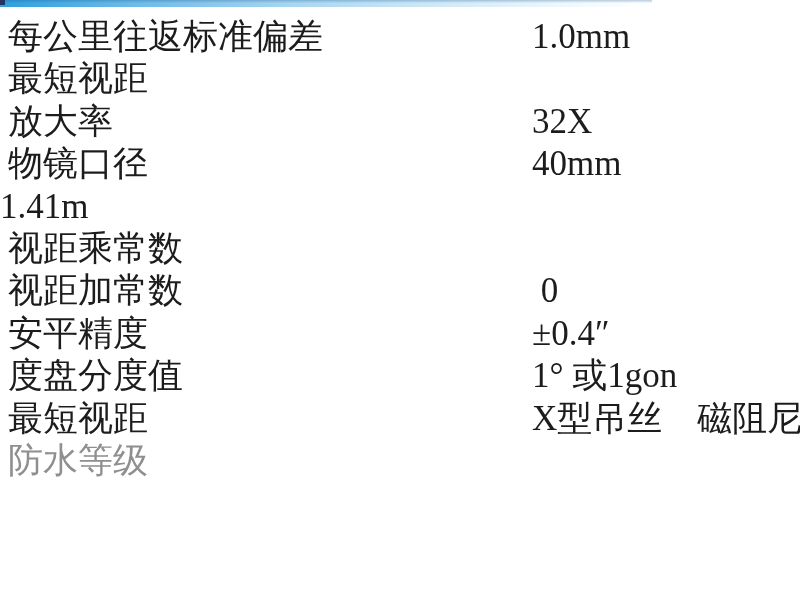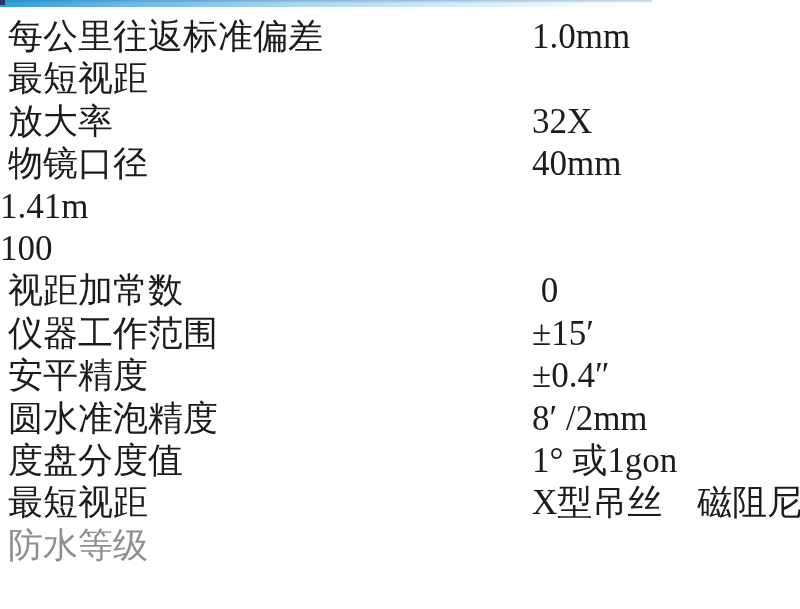--- a/index.html
+++ b/index.html
@@ -79,37 +79,29 @@
     <span class="spec-value">32X</span>
   </div>
   <div class="spec-row">
     <span class="spec-label">物镜口径</span>
     <span class="spec-value">40mm</span>
   </div>
   <div class="spec-row">
     <span class="spec-value">1.41m</span>
   </div>
   <div class="spec-row">
-    <span class="spec-value">100</span>
+    <span class="spec-label">视距乘常数</span>
   </div>
   <div class="spec-row">
     <span class="spec-label">视距加常数</span>
     <span class="spec-value"> 0</span>
   </div>
   <div class="spec-row">
-    <span class="spec-label">仪器工作范围</span>
-    <span class="spec-value">±15′</span>
-  </div>
-  <div class="spec-row">
     <span class="spec-label">安平精度</span>
     <span class="spec-value">±0.4″</span>
-  </div>
-  <div class="spec-row">
-    <span class="spec-label">圆水准泡精度</span>
-    <span class="spec-value">8′ /2mm</span>
   </div>
   <div class="spec-row">
     <span class="spec-label">度盘分度值</span>
     <span class="spec-value">1° 或1gon</span>
   </div>
   <div class="spec-row">
     <span class="spec-label">最短视距</span>
     <span class="spec-value">X型吊丝　磁阻尼</span>
   </div>
   <div class="spec-row muted">

